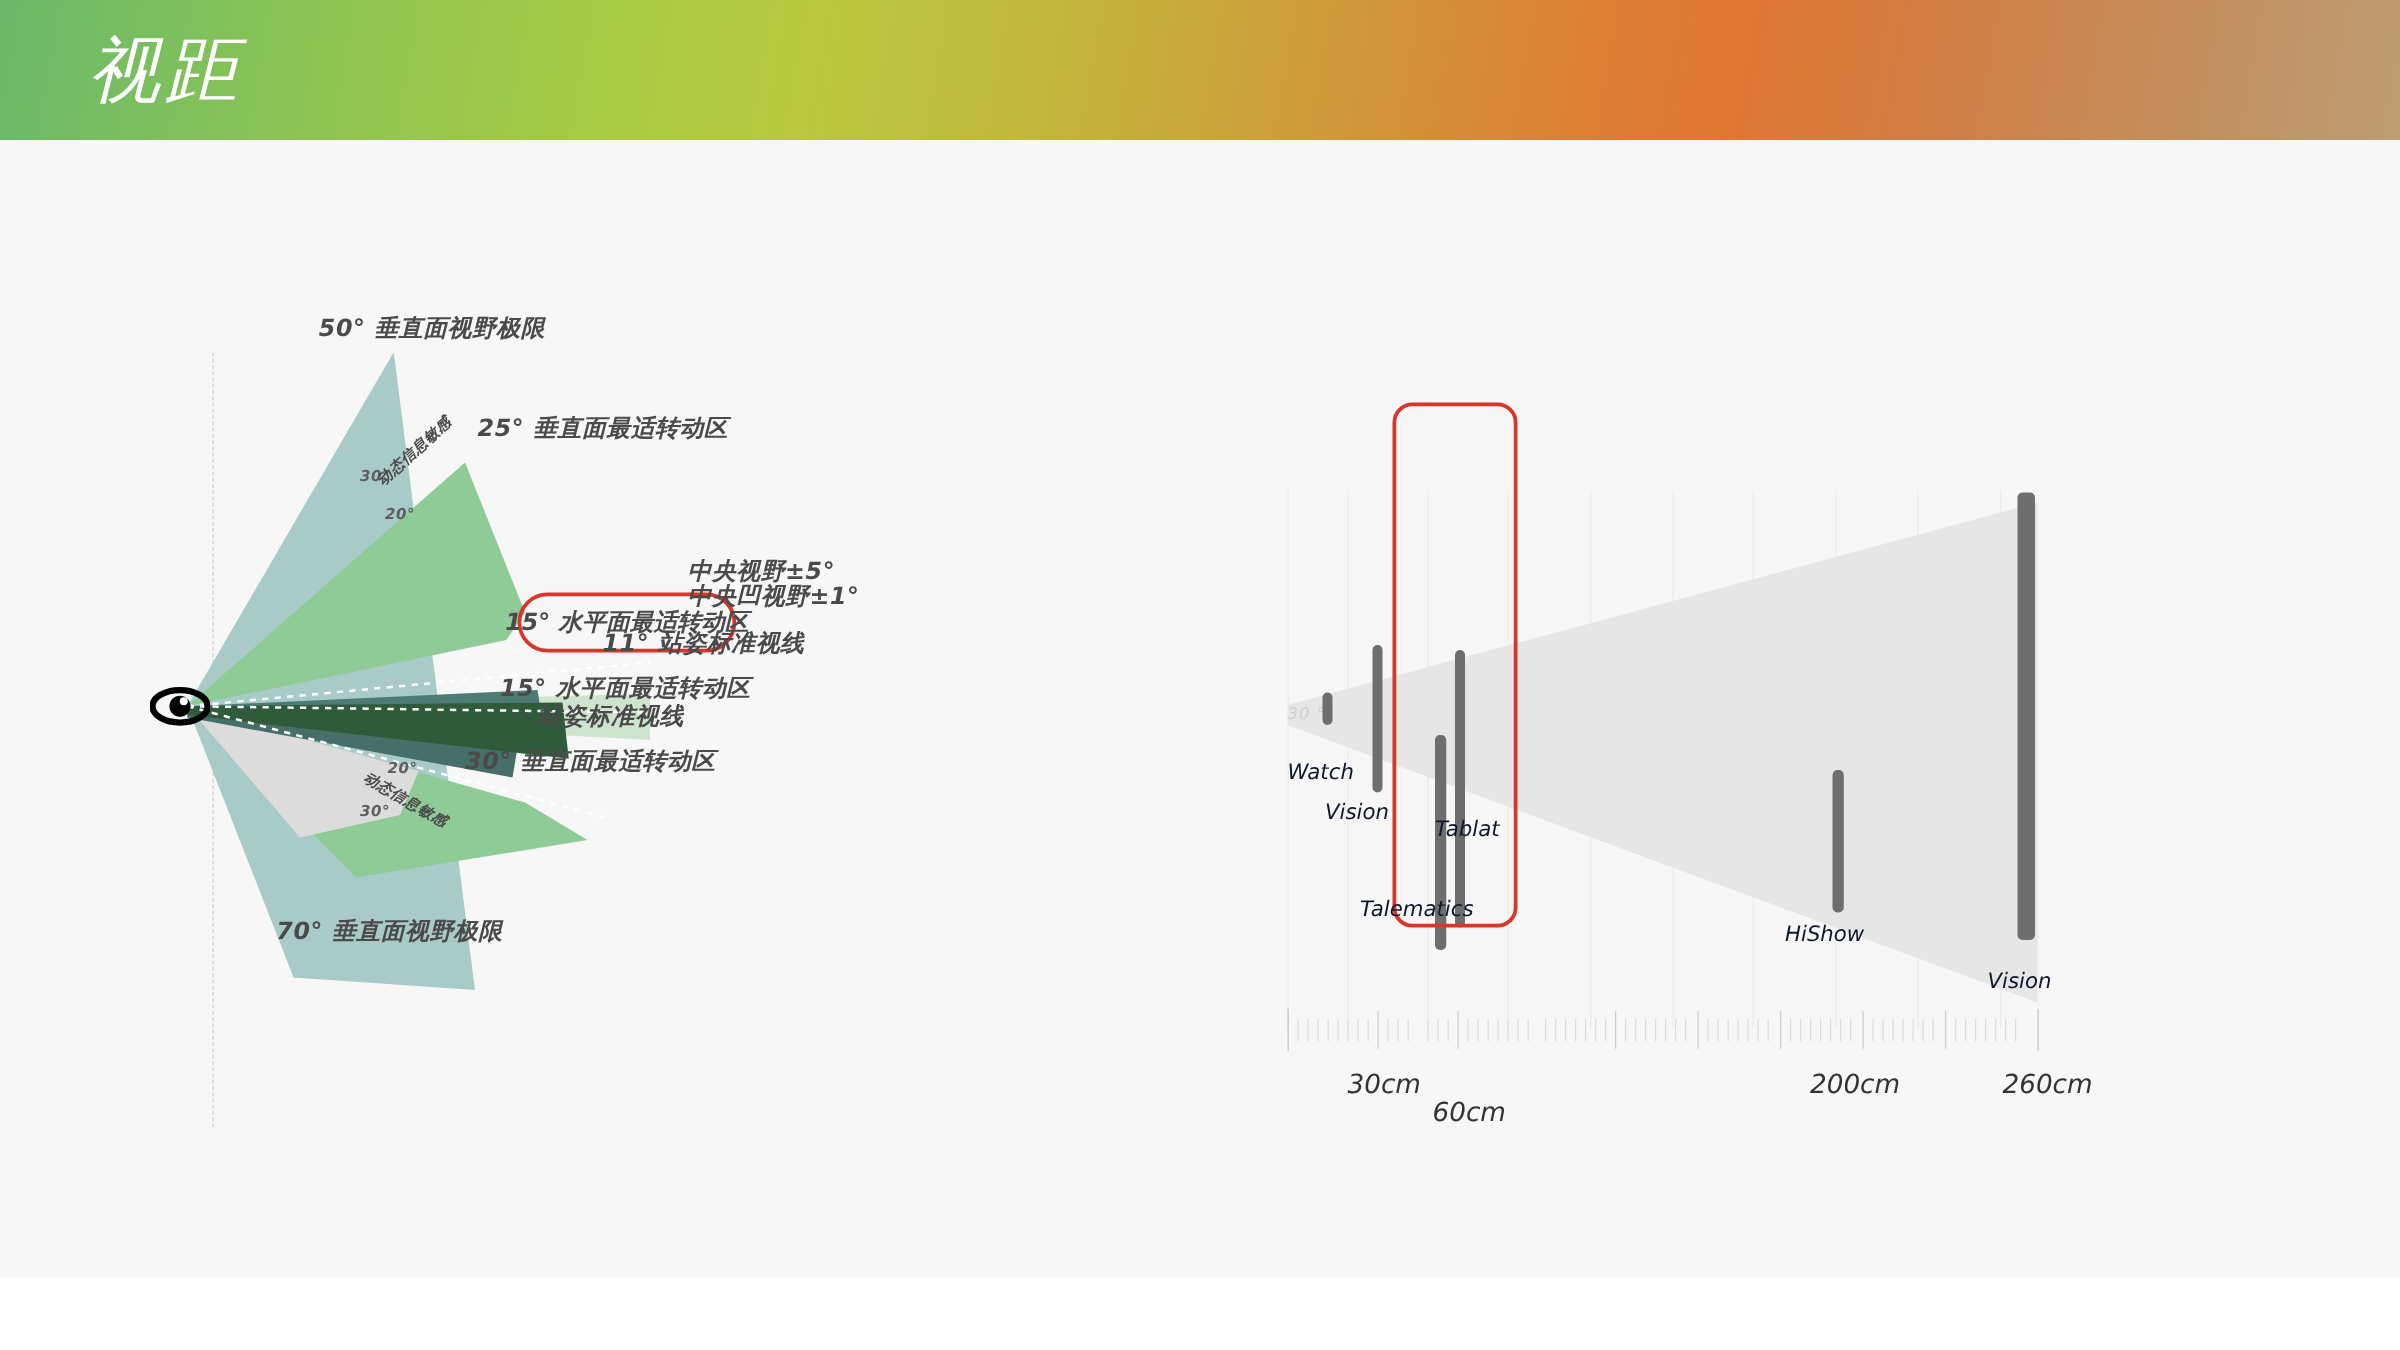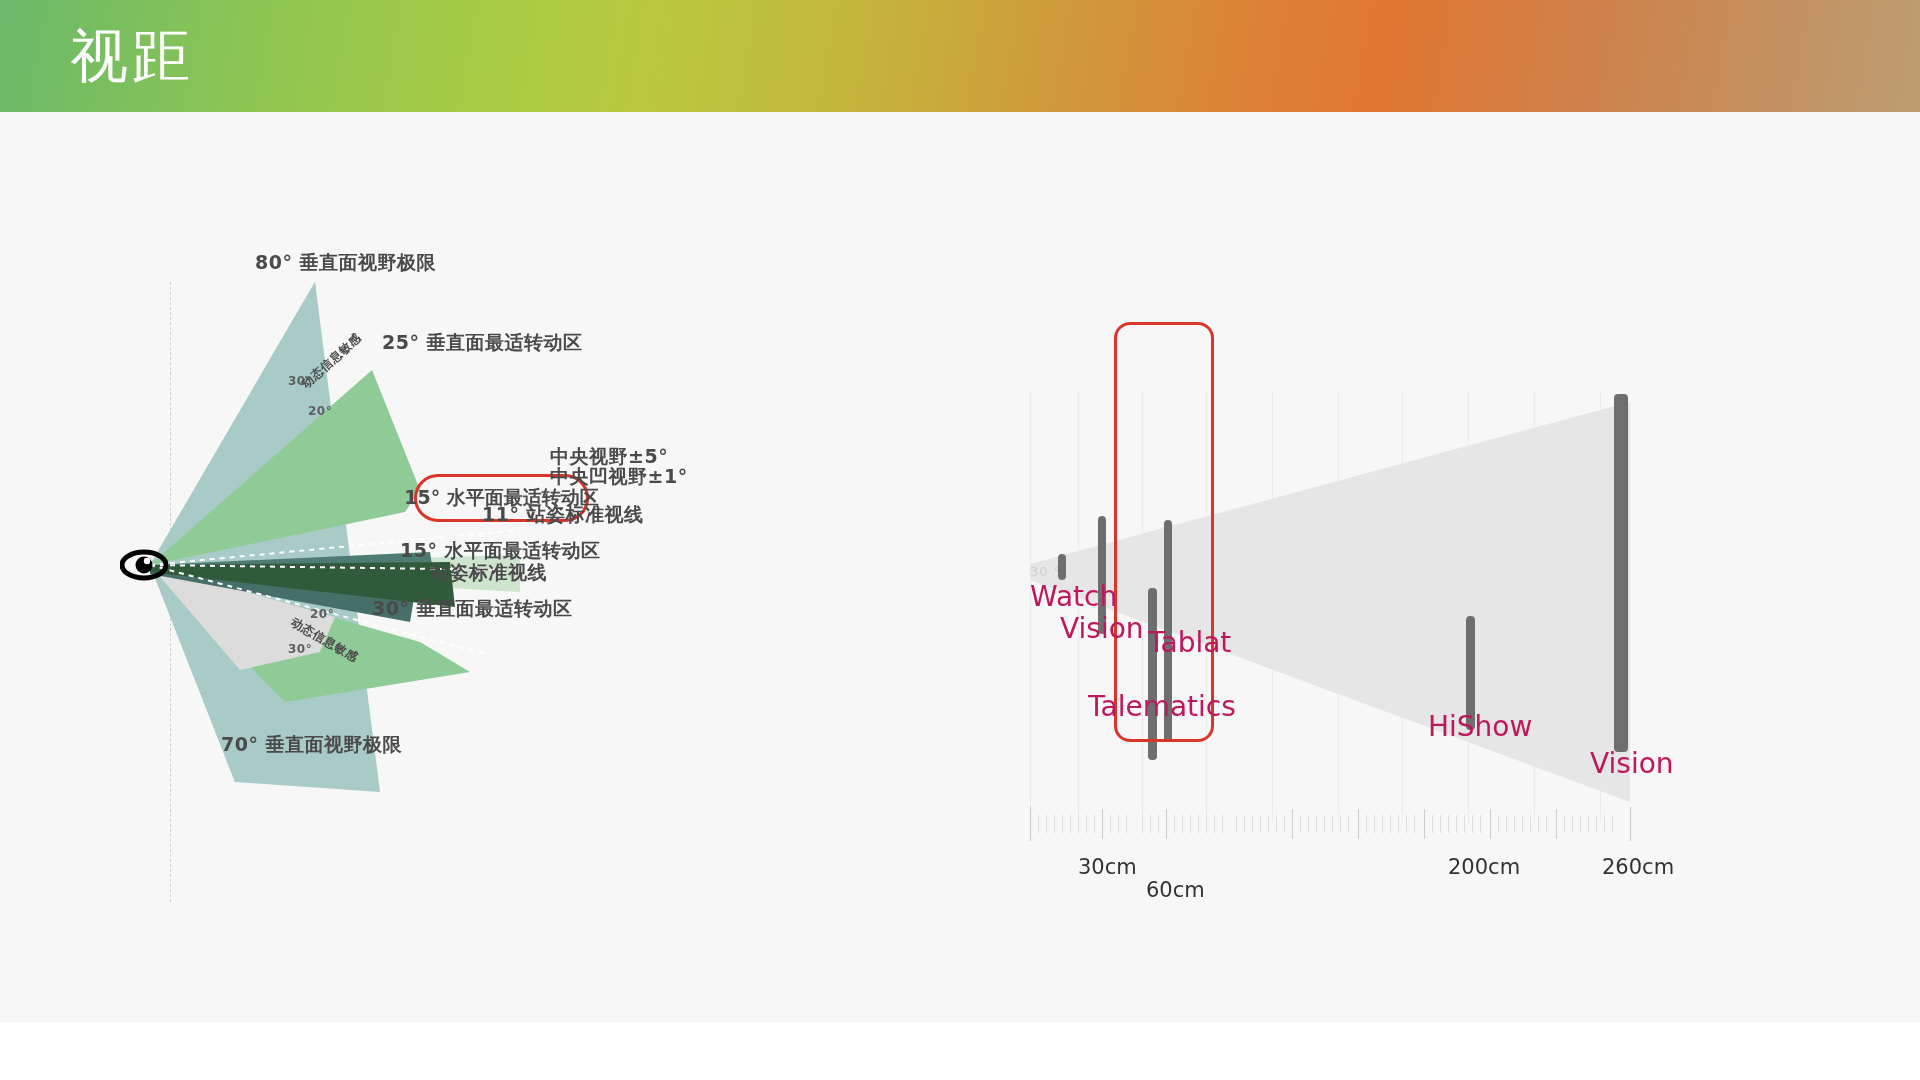--- a/index.html
+++ b/index.html
@@ -2,21 +2,21 @@
 <html><head>
 <meta charset="utf-8">
 <style>
   * { box-sizing: border-box; margin: 0; padding: 0; }
   html, body {
     width: 1920px; height: 1080px;
     font-family: "Liberation Sans", "DejaVu Sans", sans-serif;
     background: #ffffff;
     overflow: hidden;
   }
-  #slide { position: relative; width: 1536px; height: 1080px; }
+  #slide { position: relative; width: 1536px; height: 1080px; font-style: italic; }
 
   
   #header {
     position: absolute; left: 0; top: 0; width: 1920px; height: 112px;
     background: linear-gradient(100deg,
       #6ab96a 0%, #8ec552 14%, #a8cb43 26%, #b9c840 34%,
       #c3b63c 44%, #cf9a3a 55%, #dd7f35 66%, #e07632 72%,
       #cf8048 82%, #c39060 92%, #bd9d72 100%);
   }
   #header-title {
@@ -63,23 +63,23 @@
     position: absolute; left: 0px; top: 286px; width: 48px; height: 34px;
   }
 
   
   #right-diagram { position: absolute; left: 1010px; top: 150px; width: 800px; height: 760px; }
   .rgrid { position: absolute; top: 130px; height: 430px; width: 0; border-left: 1px solid #ebebeb; }
   .devbar {
     position: absolute; background: #6e6e6e; border-radius: 4px;
   }
   .devlabel {
-    position: absolute; white-space: nowrap; color: #be185d;
-    font-family: "DejaVu Sans", "Liberation Sans", sans-serif;
-    font-size: 28px; font-weight: 400;
+    position: absolute; white-space: nowrap; color: #0f172a;
+    font-family: "DejaVu Sans", "Liberation Sans", sans-serif;
+    font-size: 17px; font-weight: 400; margin-top: 28px;
   }
   #cone {
     position: absolute; left: 20px; top: 130px; width: 620px; height: 430px;
   }
   #angle-30 {
     position: absolute; left: 20px; top: 302px;
     font-family: "DejaVu Sans", "Liberation Sans", sans-serif;
     font-size: 13px; color: #cfcfcf; letter-spacing: 1px;
   }
   #red-box {
@@ -137,21 +137,21 @@
         <line x1="30" y1="303" x2="400" y2="308" stroke="#ffffff" stroke-width="2" stroke-dasharray="5 5"></line>
         <line x1="30" y1="303" x2="365" y2="392" stroke="#ffffff" stroke-width="2" stroke-dasharray="5 5"></line>
       </svg>
 
       <svg id="eye" viewBox="0 0 48 34">
         <ellipse cx="24" cy="17" rx="22" ry="13" fill="none" stroke="#000" stroke-width="5"></ellipse>
         <circle cx="24" cy="17" r="8.5" fill="#000"></circle>
         <circle cx="27" cy="13" r="3.2" fill="#fff"></circle>
       </svg>
 
-      <div class="lbl" style="left:135px; top:-12px;">80°  垂直面视野极限</div>
+      <div class="lbl" style="left:135px; top:-12px;">50°  垂直面视野极限</div>
       <div class="lbl" style="left:262px; top:68px;">25°  垂直面最适转动区</div>
 
       <div id="red-pill">
         <div id="red-pill-text">15°  水平面最适转动区</div>
       </div>
 
       <div class="lbl" style="left:430px; top:182px;">中央视野±5°</div>
       <div class="lbl" style="left:430px; top:202px;">中央凹视野±1°</div>
 
       <div class="lbl" style="left:362px; top:240px;">11°  站姿标准视线</div>

